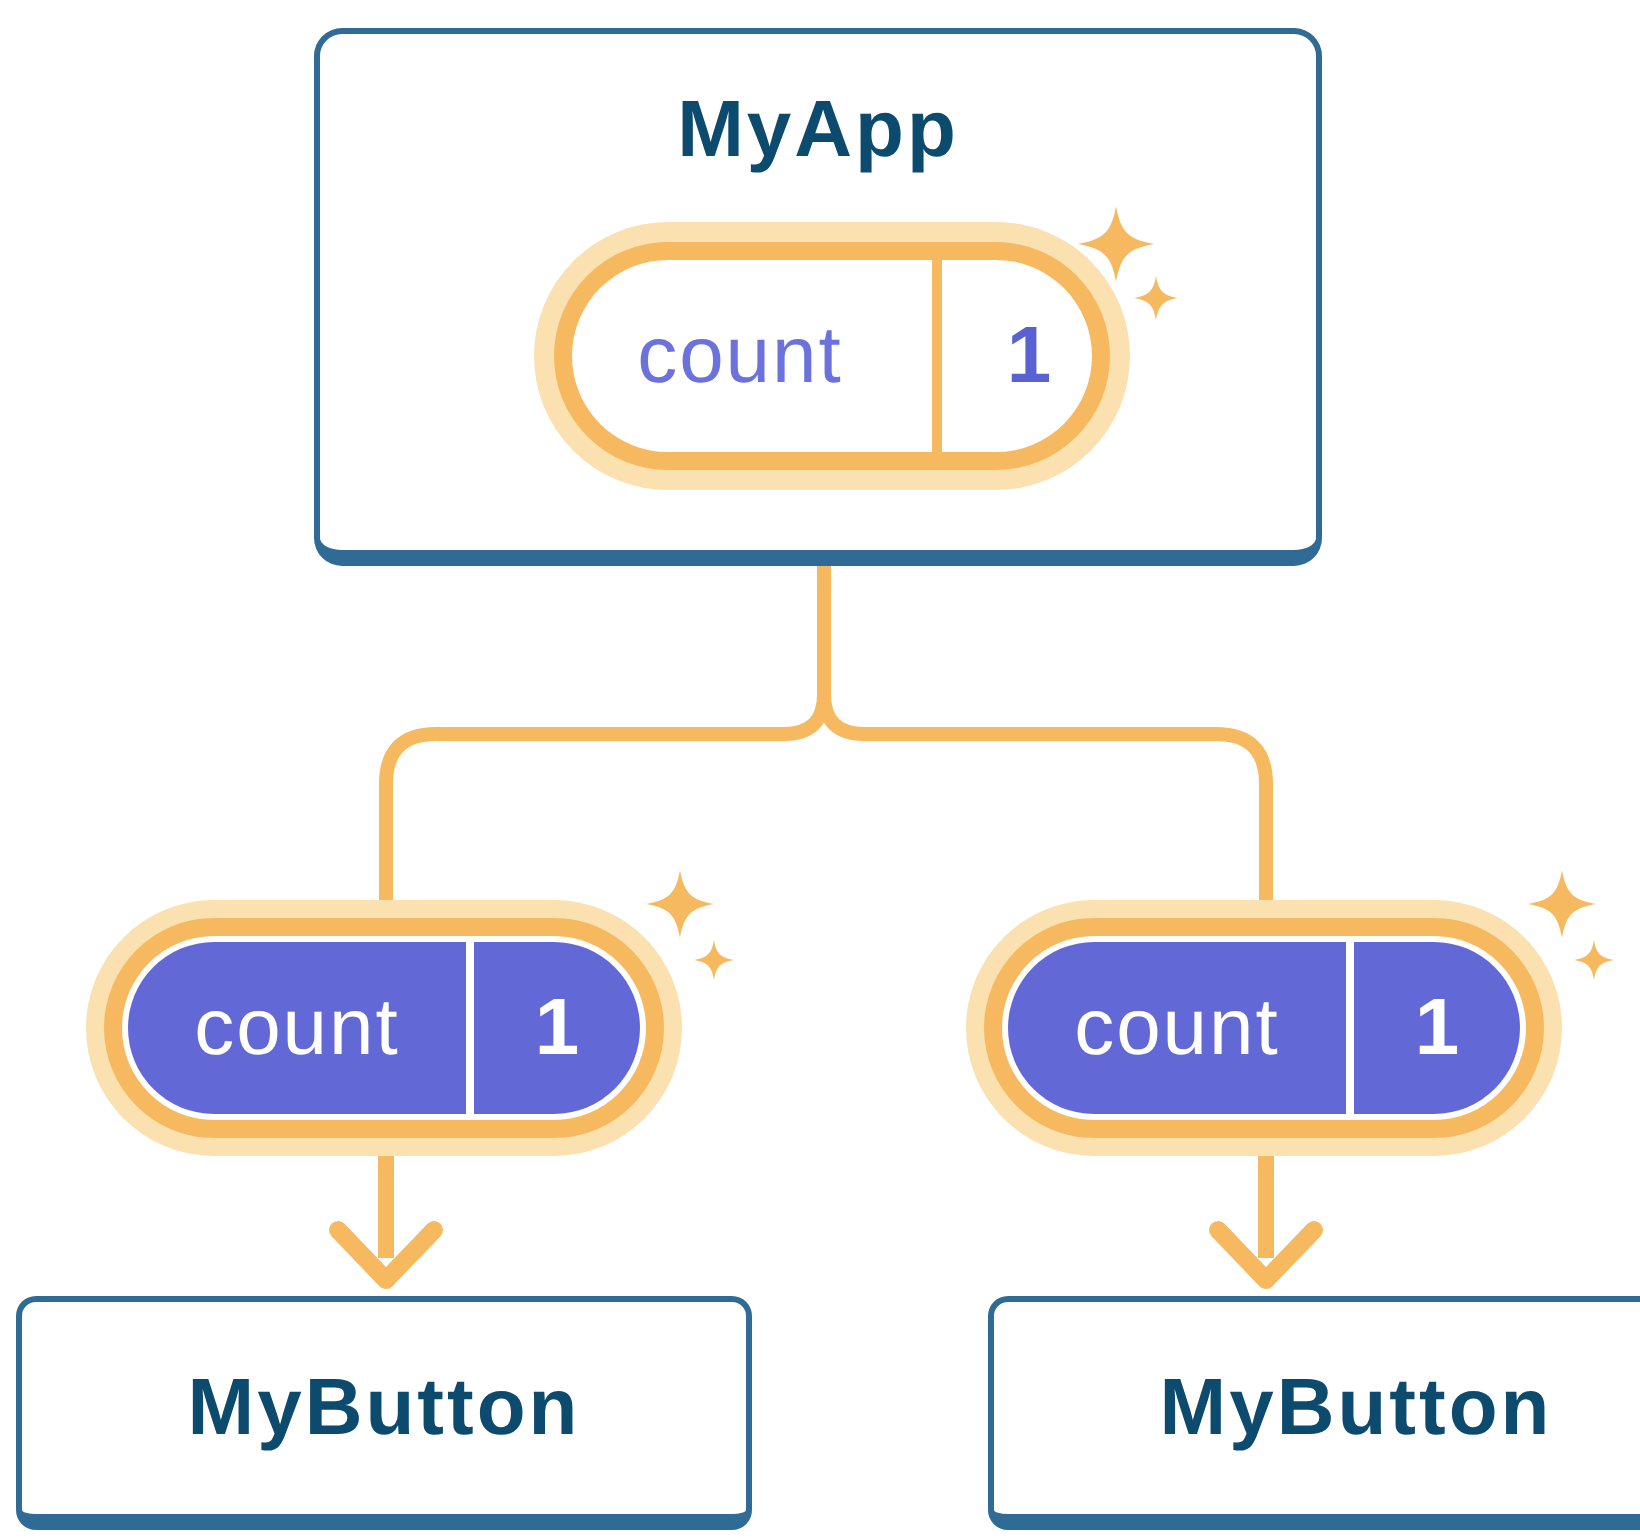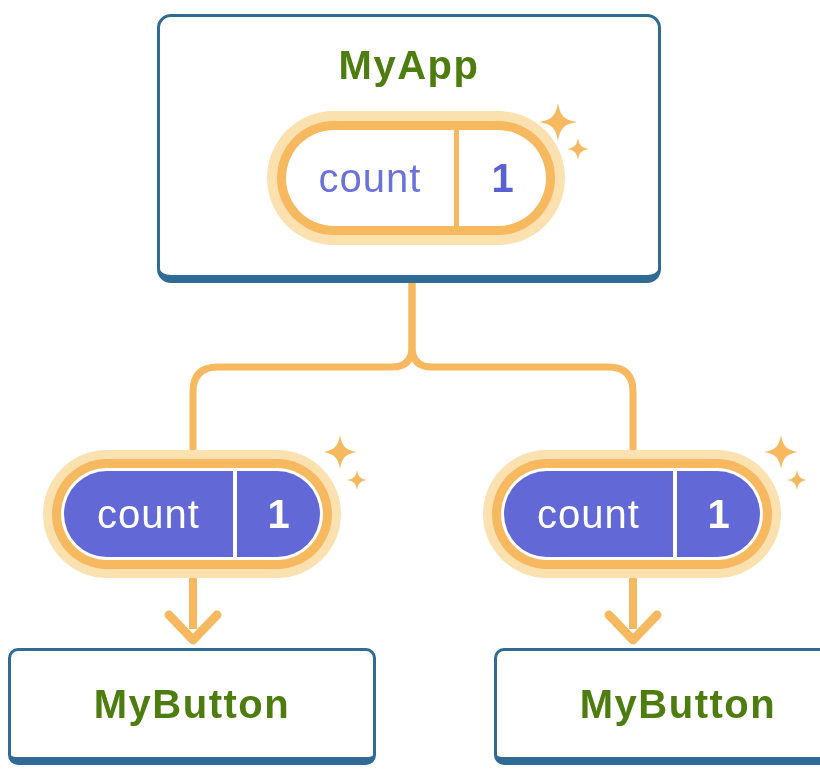--- a/index.html
+++ b/index.html
@@ -42,21 +42,21 @@
     top: 648px;
     border-radius: 10px;
     display: flex;
     align-items: center;
     justify-content: center;
   }
   .leaf-card.left  { left: 8px; }
   .leaf-card.right { left: 494px; }
 
   .card-title {
-    color: #4d7c0f;
+    color: #0c4a6e;
     font-size: 40px;
     font-weight: 600;
     letter-spacing: 1.5px;
     text-align: center;
   }
   .root-card .card-title {
     margin-top: 26px;
   }
 
   
@@ -74,20 +74,21 @@
     background: #F6B95F;
   }
   .pill-inner {
     box-sizing: border-box;
     width: 100%; height: 100%;
     border-radius: 999px;
     background: #ffffff;
     overflow: hidden;
     display: flex;
     align-items: stretch;
+    gap: 12px;
   }
   
   .state-pill { left: 267px; top: 111px; width: 298px; height: 134px; padding: 10px; }
   .state-pill .pill-mid { padding: 9px; }
   .state-pill .cell-label {
     width: 168px;
     display: flex; align-items: center; justify-content: center;
     color: #6B72DB;
     font-size: 40px;
     letter-spacing: 1px;

